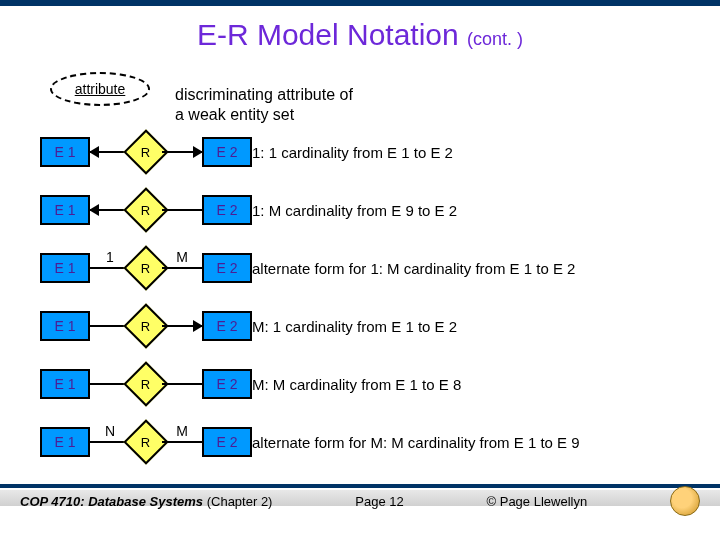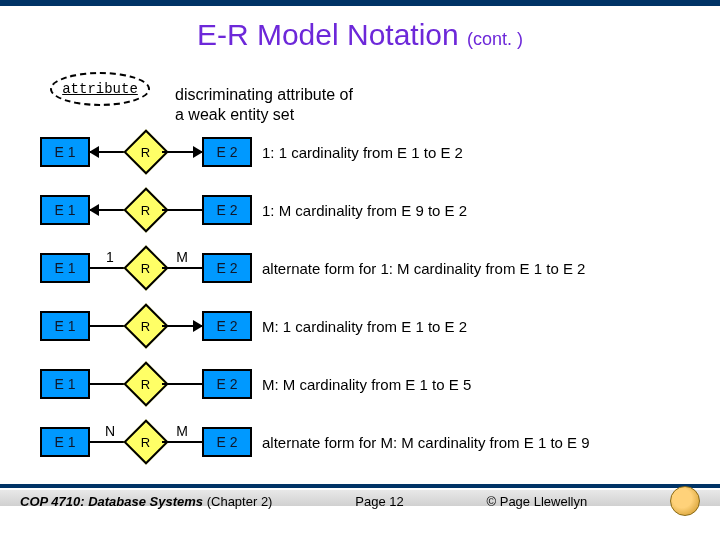--- a/index.html
+++ b/index.html
@@ -26,21 +26,20 @@
     font-size: 30px;
     color: #6d28d9;
   }
   .title .cont {
     font-size: 18px;
   }
   .discrim-attr {
     position: absolute;
     left: 50px;
     top: 72px;
-    font-family: Liberation Mono, monospace;
   }
   .dashed-ellipse {
     width: 100px;
     height: 34px;
     border: 2px dashed #000;
     border-radius: 50%;
     display: flex;
     align-items: center;
     justify-content: center;
     font-size: 14px;
@@ -62,21 +61,21 @@
   }
   .entity {
     width: 50px;
     height: 30px;
     border: 2px solid #000;
     background: #0099ff;
     display: flex;
     align-items: center;
     justify-content: center;
     font-size: 14px;
-    color: #0f172a;
+    color: #4c1d95;
   }
   .diamond {
     width: 32px;
     height: 32px;
     border: 2px solid #000;
     background: #ffff66;
     transform: rotate(45deg);
     display: flex;
     align-items: center;
     justify-content: center;
@@ -122,21 +121,20 @@
   .arrow-l::before {
     content: "";
     position: absolute;
     left: -1px;
     top: -5px;
     border-right: 10px solid #000;
     border-top: 6px solid transparent;
     border-bottom: 6px solid transparent;
   }
   .desc {
-    margin-left: 10px;
     font-size: 15px;
   }
   .footer-top {
     position: absolute;
     left: 0; top: 484px;
     width: 720px; height: 4px;
     background: #003366;
   }
   .footer-mid {
     position: absolute;
@@ -229,21 +227,21 @@
       <div class="desc">M: 1 cardinality from E 1 to E 2</div>
     </div>
     <div class="row" style="top: 356px;">
       <div class="entity">E 1</div>
       <div class="link"></div>
       <div class="diamond">
         <span>R</span>
       </div>
       <div class="link"></div>
       <div class="entity">E 2</div>
-      <div class="desc">M: M cardinality from E 1 to E 5</div>
+      <div class="desc">M: M cardinality from E 1 to E 8</div>
     </div>
     <div class="row" style="top: 414px;">
       <div class="entity">E 1</div>
       <div class="link">
         <div class="card-label">N</div>
       </div>
       <div class="diamond">
         <span>R</span>
       </div>
       <div class="link">

